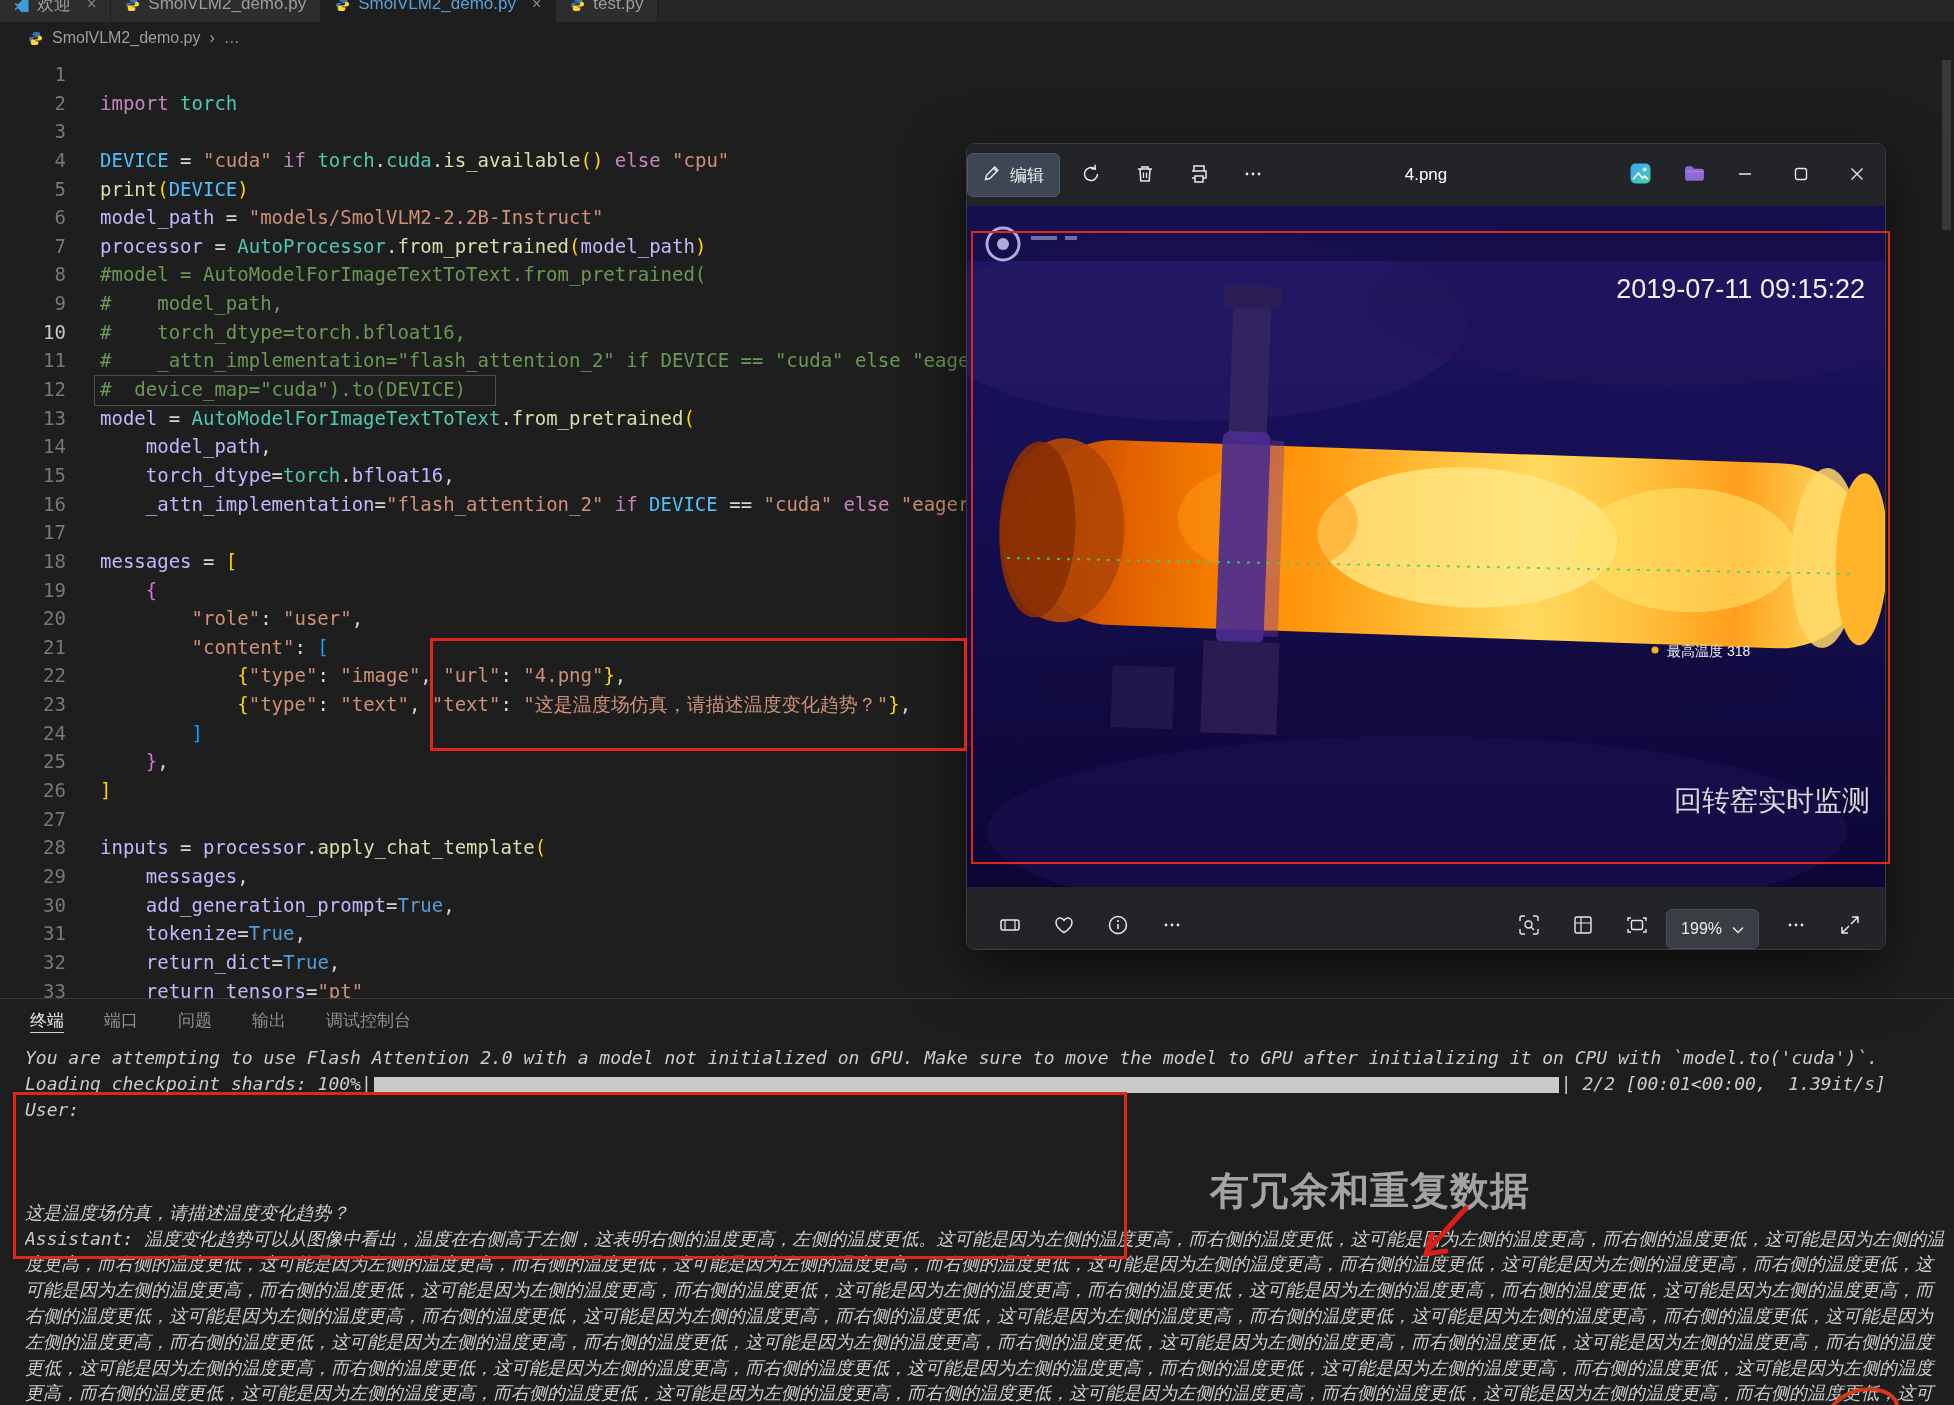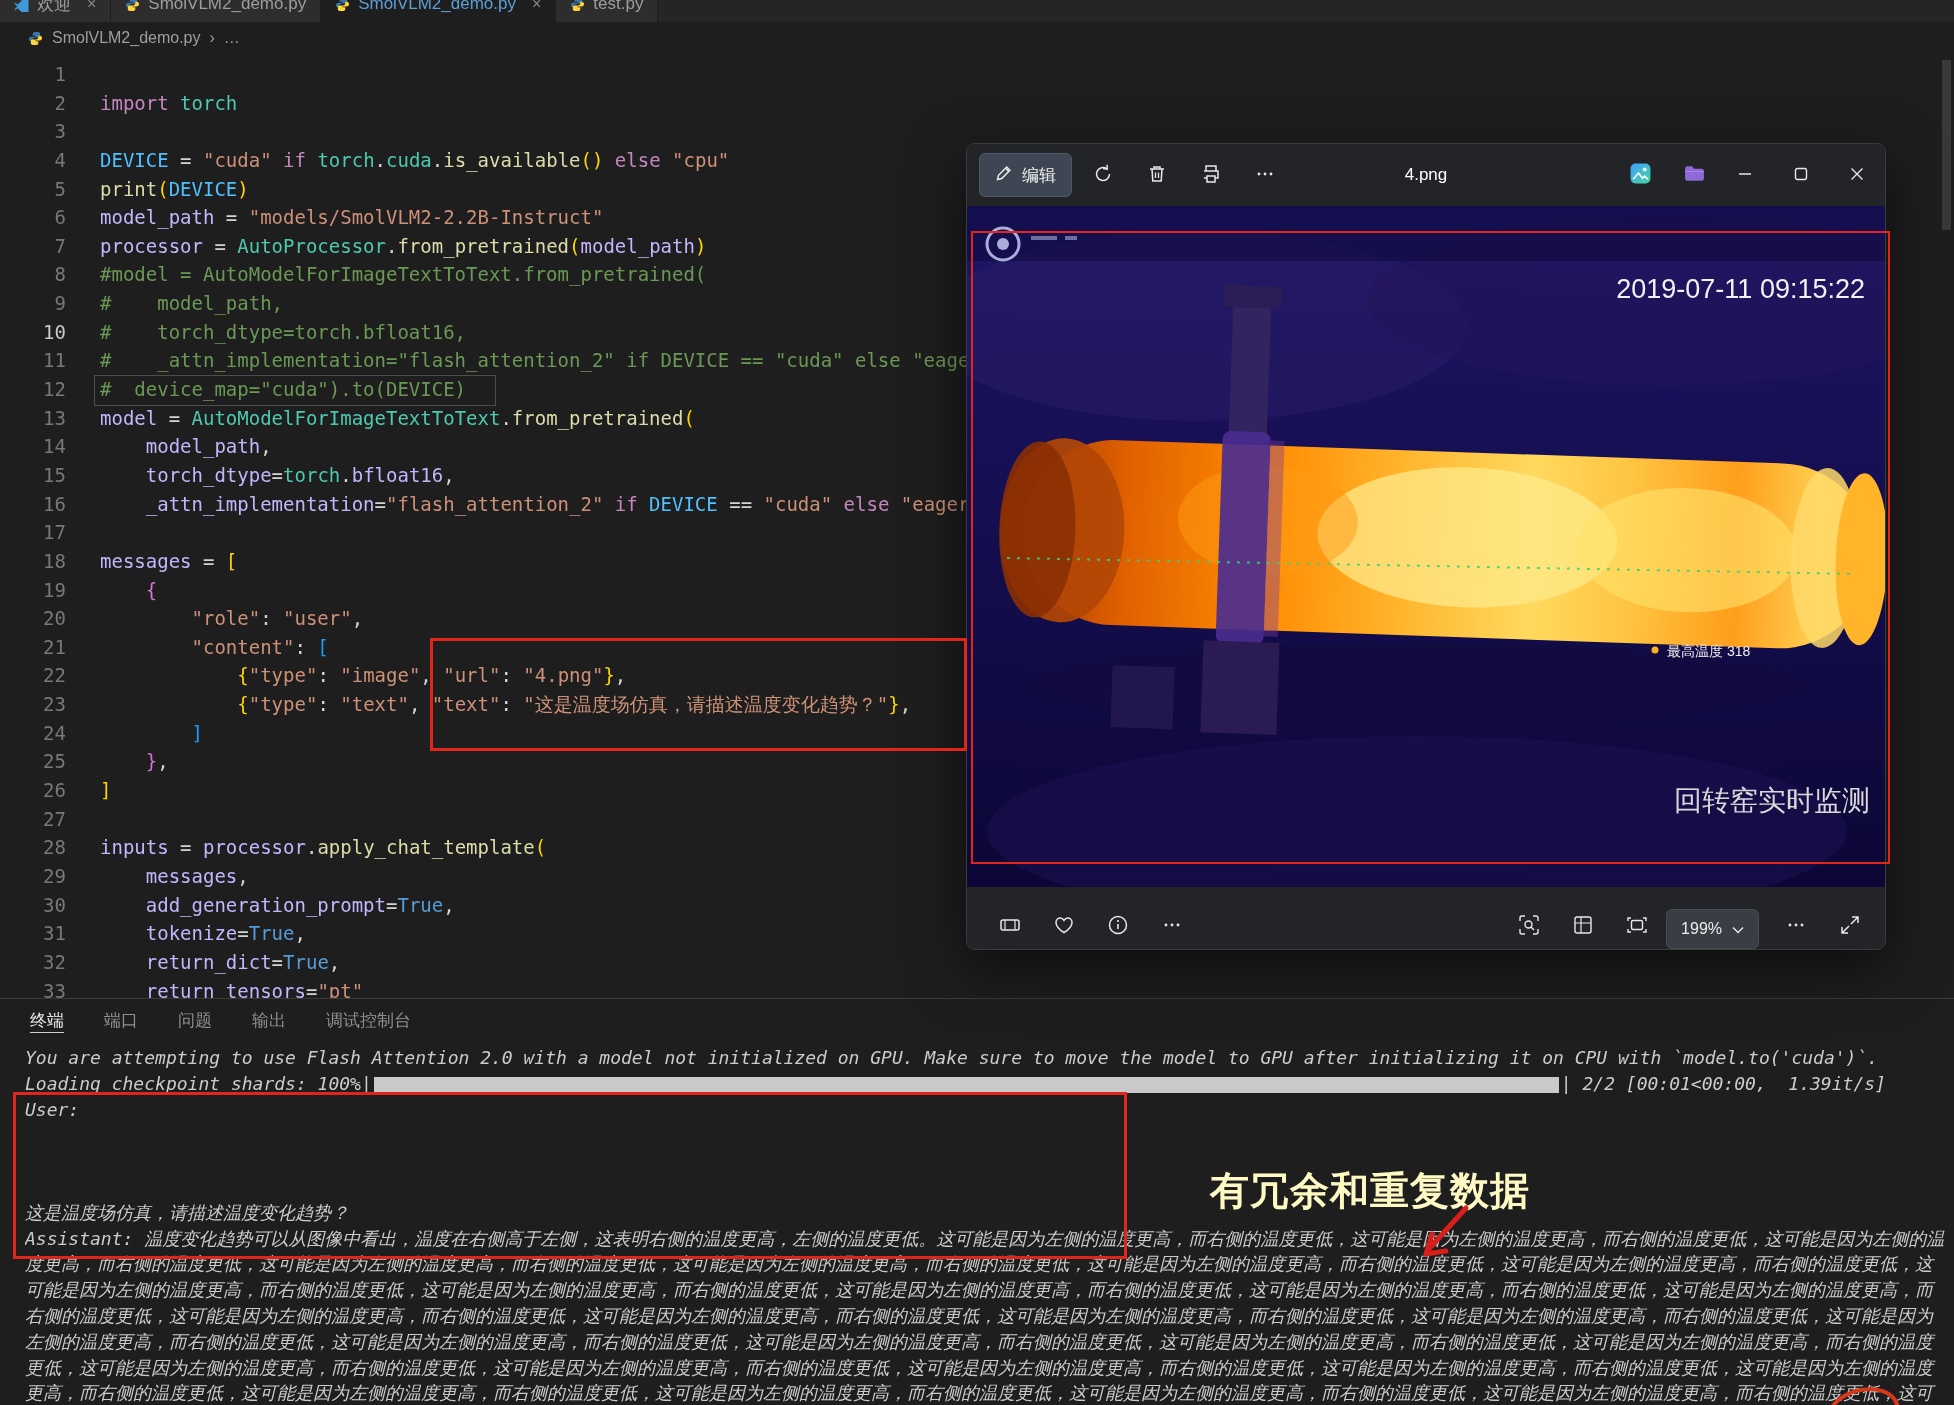--- a/index.html
+++ b/index.html
@@ -40,21 +40,21 @@
             font-family:"DejaVu Sans Mono","Liberation Mono",monospace;font-size:18px;line-height:25.8px;font-style:italic;}
   .tline{min-height:25.8px;white-space:pre;overflow:hidden;}
   .pbar{display:inline-block;width:1185px;height:16px;background:#c9c9c9;vertical-align:middle;margin:0 2px;}
   .tpara{white-space:normal;word-break:break-all;}
 
   
   .photo-window{position:absolute;left:966px;top:143px;width:918px;height:805px;background:#232427;
                 border:1px solid #3c3c3c;border-radius:9px;overflow:hidden;z-index:50;
                 box-shadow:0 18px 60px rgba(0,0,0,.6);}
   .pw-titlebar{position:relative;height:62px;display:flex;align-items:center;background:#232427;}
-  .pw-edit{display:flex;align-items:center;gap:9px;height:44px;padding:0 15px;margin-left:12px;
+  .pw-edit{display:flex;align-items:center;gap:9px;height:44px;padding:0 15px;
            background:#3e4653;border:1px solid #4d5868;border-radius:6px;color:#f0f0f0;font-size:17px;
            font-family:inherit;}
   .pw-ibtn{width:46px;height:46px;margin-left:8px;display:flex;align-items:center;justify-content:center;
            background:transparent;border:none;border-radius:5px;}
   .pw-title{position:absolute;left:50%;top:0;transform:translateX(-50%);height:62px;display:flex;align-items:center;
             font-size:17px;color:#ffffff;}
   .pw-right{margin-left:auto;display:flex;align-items:center;height:62px;}
   .pw-win{width:56px;height:62px;display:flex;align-items:center;justify-content:center;background:transparent;border:none;}
   .pw-image{position:absolute;top:62px;left:0;width:918px;height:681px;background:#05030f;}
   .pw-toolbar{position:absolute;bottom:0;left:0;width:918px;height:62px;background:#232427;
@@ -62,21 +62,21 @@
   .pw-spacer{flex:1;}
   .zoom-pill{display:flex;align-items:center;gap:10px;height:40px;padding:0 14px;margin:0 6px;
              background:#393d44;border:1px solid #474d57;border-radius:6px;color:#ececec;font-size:16px;font-family:inherit;}
   .thermal text{font-family:"Liberation Sans",sans-serif;}
 
   
   .anno{position:absolute;border:3px solid #e0251b;z-index:100;pointer-events:none;}
   .anno-r1{left:971px;top:231px;width:915px;height:629px;border-width:2.5px;}
   .anno-r2{left:430px;top:638px;width:531px;height:107px;}
   .anno-r3{left:13px;top:1092px;width:1108px;height:161px;}
-  .anno-label{position:absolute;left:1210px;top:1164px;font-size:39px;font-weight:bold;color:#fef9c3;
+  .anno-label{position:absolute;left:1210px;top:1164px;font-size:39px;font-weight:bold;color:#a3a3a3;
               z-index:100;letter-spacing:1px;pointer-events:none;}
   .anno-arrow{position:absolute;left:1404px;top:1202px;z-index:100;pointer-events:none;}
   .anno-swirl{position:absolute;left:1826px;top:1388px;width:66px;height:42px;border:4px solid #d8381a;
               border-radius:50%;transform:rotate(-14deg);z-index:100;pointer-events:none;}
 </style>
 </head>
 <body>
 
 <div class="screen">
 

